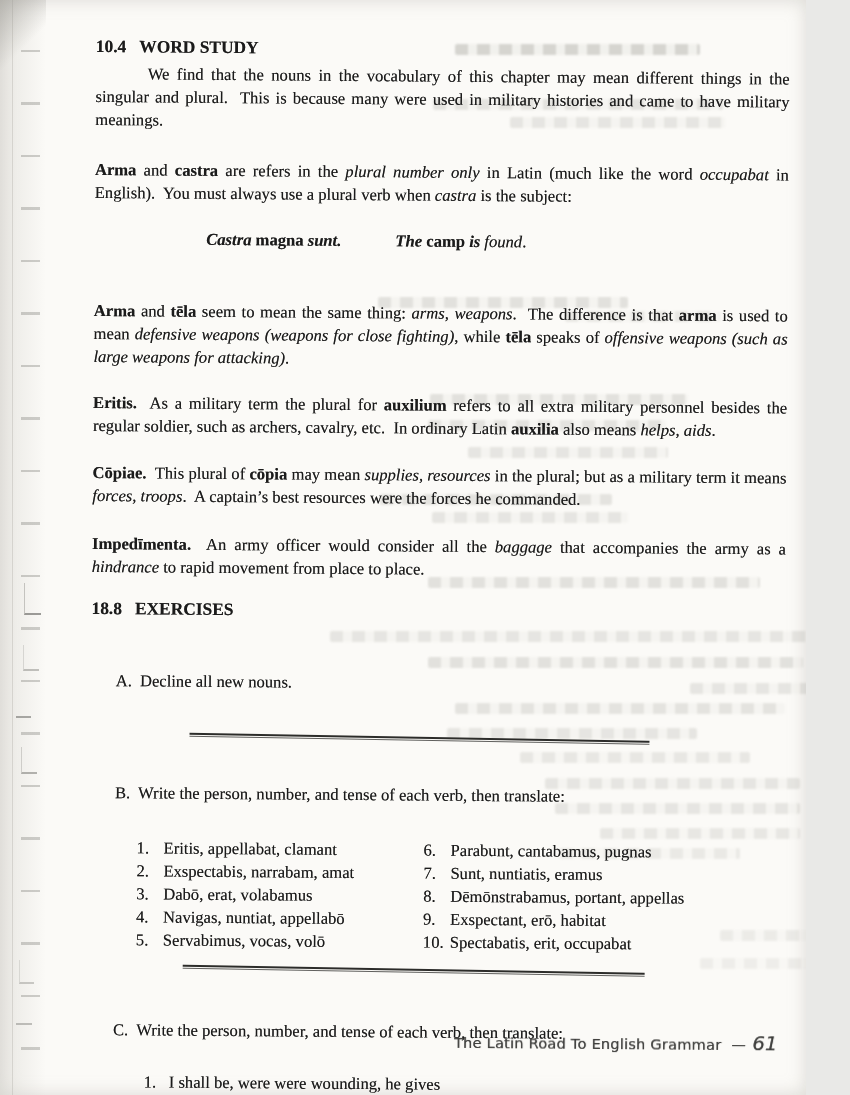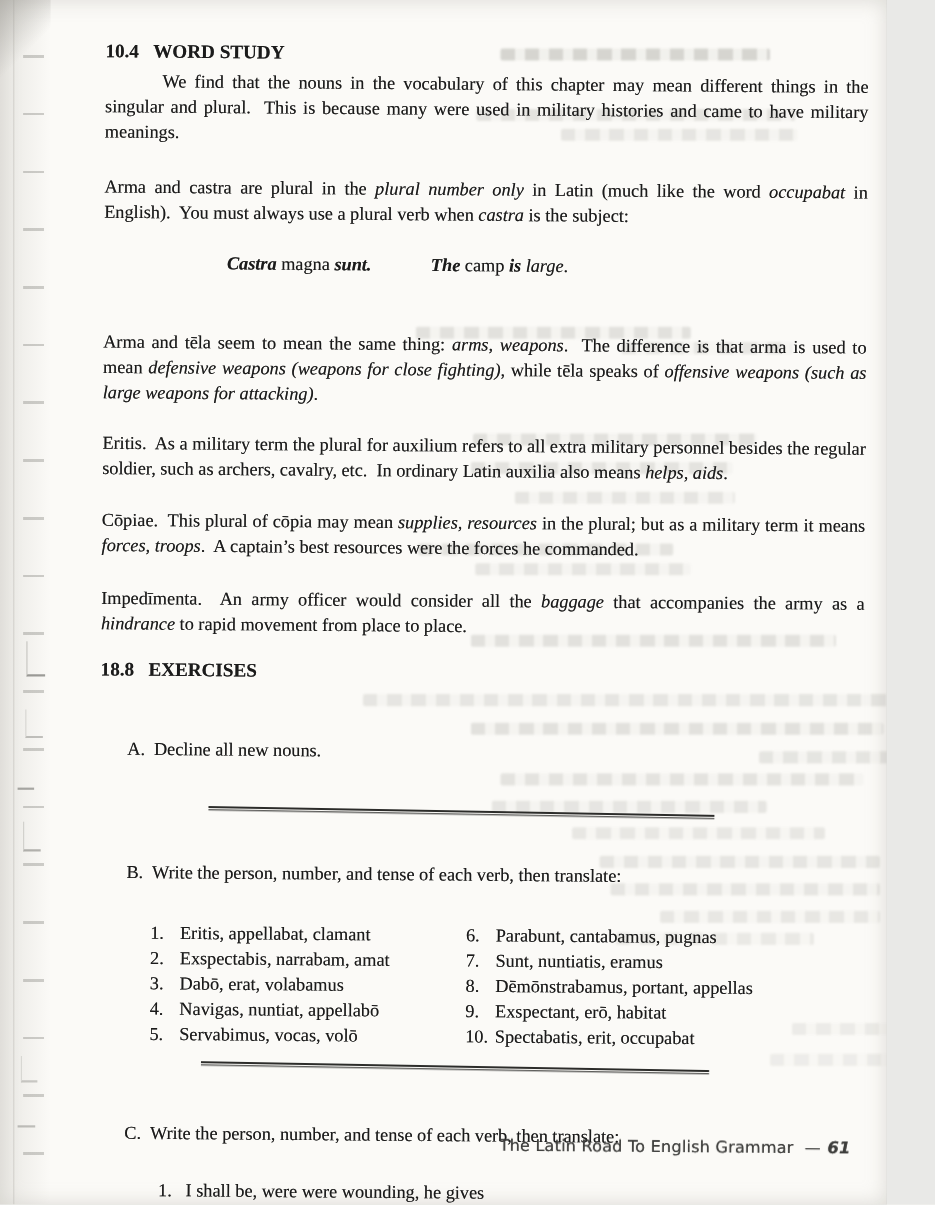--- a/index.html
+++ b/index.html
@@ -51,32 +51,32 @@
   .divider2{margin-top:13px;margin-left:94px;width:462px;}
   .b-prompt{margin-top:22px;}
   .c-prompt{margin-top:27px;}
   .list-b{display:flex;padding-left:47px;margin-top:9px;text-align:left;}
   .list-b .col1{width:287px;flex:none;}
   .list-b .col2{flex:none;}
   .list-c{padding-left:56px;margin-top:6px;text-align:left;}
   .row{display:flex;height:23px;white-space:nowrap;}
   .row .num{flex:none;width:27px;}
   .list-c .row .num{width:25px;}
-  .s-b{font-weight:normal;}
+  .s-b{font-weight:bold;}
   .s-i{font-style:italic;}
   .s-bi{font-weight:bold;font-style:italic;}
   
   .footer{
     position:absolute;left:366px;top:991px;height:22px;overflow:hidden;
     font-family:"DejaVu Sans", sans-serif;font-size:14.6px;line-height:22px;
     color:#3d3d3b;letter-spacing:.2px;white-space:nowrap;text-align:left;
     filter:blur(.35px);
   }
   .footer .dash{margin:0 6px 0 10px;}
-  .footer .pg{font-size:15px;font-style:italic;font-weight:bold;letter-spacing:0;}
+  .footer .pg{font-size:20px;font-style:italic;font-weight:normal;letter-spacing:0;}
 </style>
 </head>
 <body>
 
 <div class="page">
 
   <div class="edge-strip"></div>
   <div class="edge-line"></div>
   <div class="corner-shade"></div>
   <div class="binding-marks"></div>
@@ -112,24 +112,24 @@
   <div class="ghost" style="top:958px;left:700px;width:110px;opacity:.3;"></div>
 
   <div class="content">
 
     <div class="sec-head">
       <span class="sec-num">10.4</span><span>WORD STUDY</span>
     </div>
 
     <p class="para p-intro"><span>We find that the nouns in the vocabulary of this chapter may mean different things in the singular and plural.  This is because many were used in military histories and came to have military meanings.</span></p>
 
-    <p class="para p-arma-castra"><span class="s-b">Arma</span><span> and </span><span class="s-b">castra</span><span> are plural in the </span><span class="s-i">plural number only</span><span> in Latin (much like the word </span><span class="s-i">occupabat</span><span> in English).  You must always use a plural verb when </span><span class="s-i">castra</span><span> is the subject:</span></p>
+    <p class="para p-arma-castra"><span class="s-b">Arma</span><span> and </span><span class="s-b">castra</span><span> are refers in the </span><span class="s-i">plural number only</span><span> in Latin (much like the word </span><span class="s-i">occupabat</span><span> in English).  You must always use a plural verb when </span><span class="s-i">castra</span><span> is the subject:</span></p>
 
     <div class="example">
-      <span><span class="s-bi">Castra </span><span class="s-b">magna </span><span class="s-bi">sunt.</span></span><span class="ex-en"><span class="s-bi">The </span><span class="s-b">camp </span><span class="s-bi">is </span><span class="s-i">large</span><span>.</span></span>
+      <span><span class="s-bi">Castra </span><span class="s-b">magna </span><span class="s-bi">sunt.</span></span><span class="ex-en"><span class="s-bi">The </span><span class="s-b">camp </span><span class="s-bi">is </span><span class="s-i">found</span><span>.</span></span>
     </div>
 
     <p class="para p-arma-tela"><span class="s-b">Arma</span><span> and </span><span class="s-b">tēla</span><span> seem to mean the same thing: </span><span class="s-i">arms, weapons</span><span>.  The difference is that </span><span class="s-b">arma</span><span> is used to mean </span><span class="s-i">defensive weapons (weapons for close fighting)</span><span>, while </span><span class="s-b">tēla</span><span> speaks of </span><span class="s-i">offensive weapons (such as large weapons for attacking)</span><span>.</span></p>
 
     <p class="para p-auxilia"><span class="s-b">Eritis.</span><span>  As a military term the plural for </span><span class="s-b">auxilium</span><span> refers to all extra military personnel besides the regular soldier, such as archers, cavalry, etc.  In ordinary Latin </span><span class="s-b">auxilia</span><span> also means </span><span class="s-i">helps, aids</span><span>.</span></p>
 
     <p class="para p-copiae"><span class="s-b">Cōpiae.</span><span>  This plural of </span><span class="s-b">cōpia</span><span> may mean </span><span class="s-i">supplies, resources</span><span> in the plural; but as a military term it means </span><span class="s-i">forces, troops</span><span>.  A captain’s best resources were the forces he commanded.</span></p>
 
     <p class="para p-impedimenta"><span class="s-b">Impedīmenta.</span><span>  An army officer would consider all the </span><span class="s-i">baggage</span><span> that accompanies the army as a </span><span class="s-i">hindrance</span><span> to rapid movement from place to place.</span></p>
 

